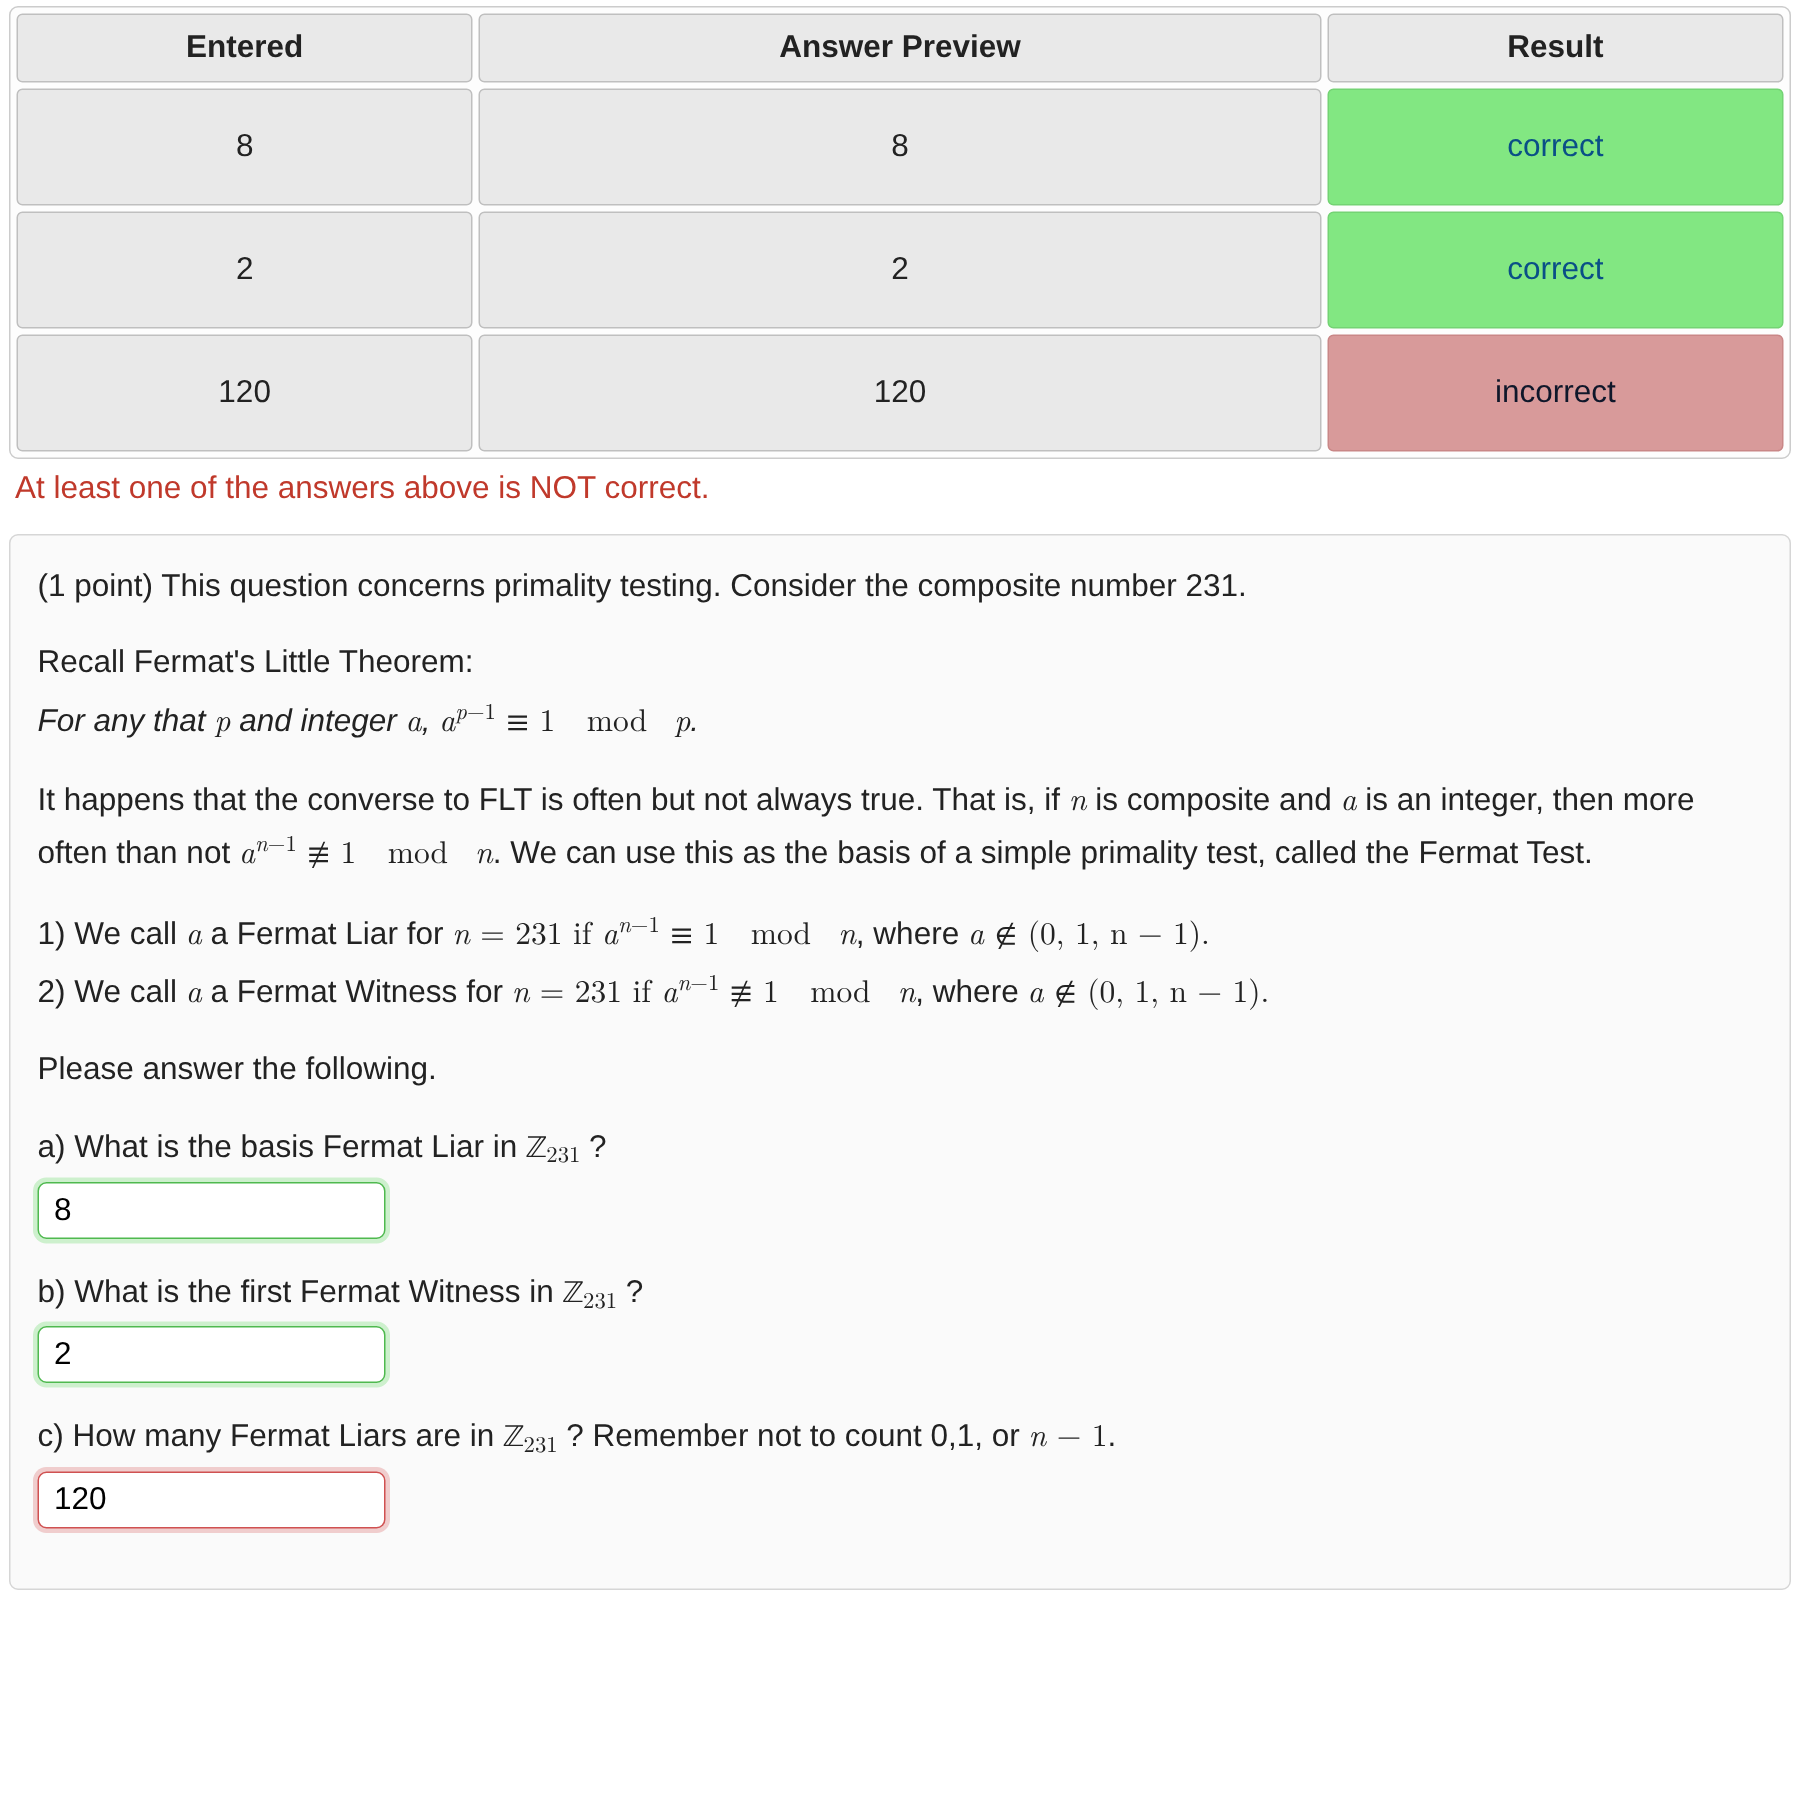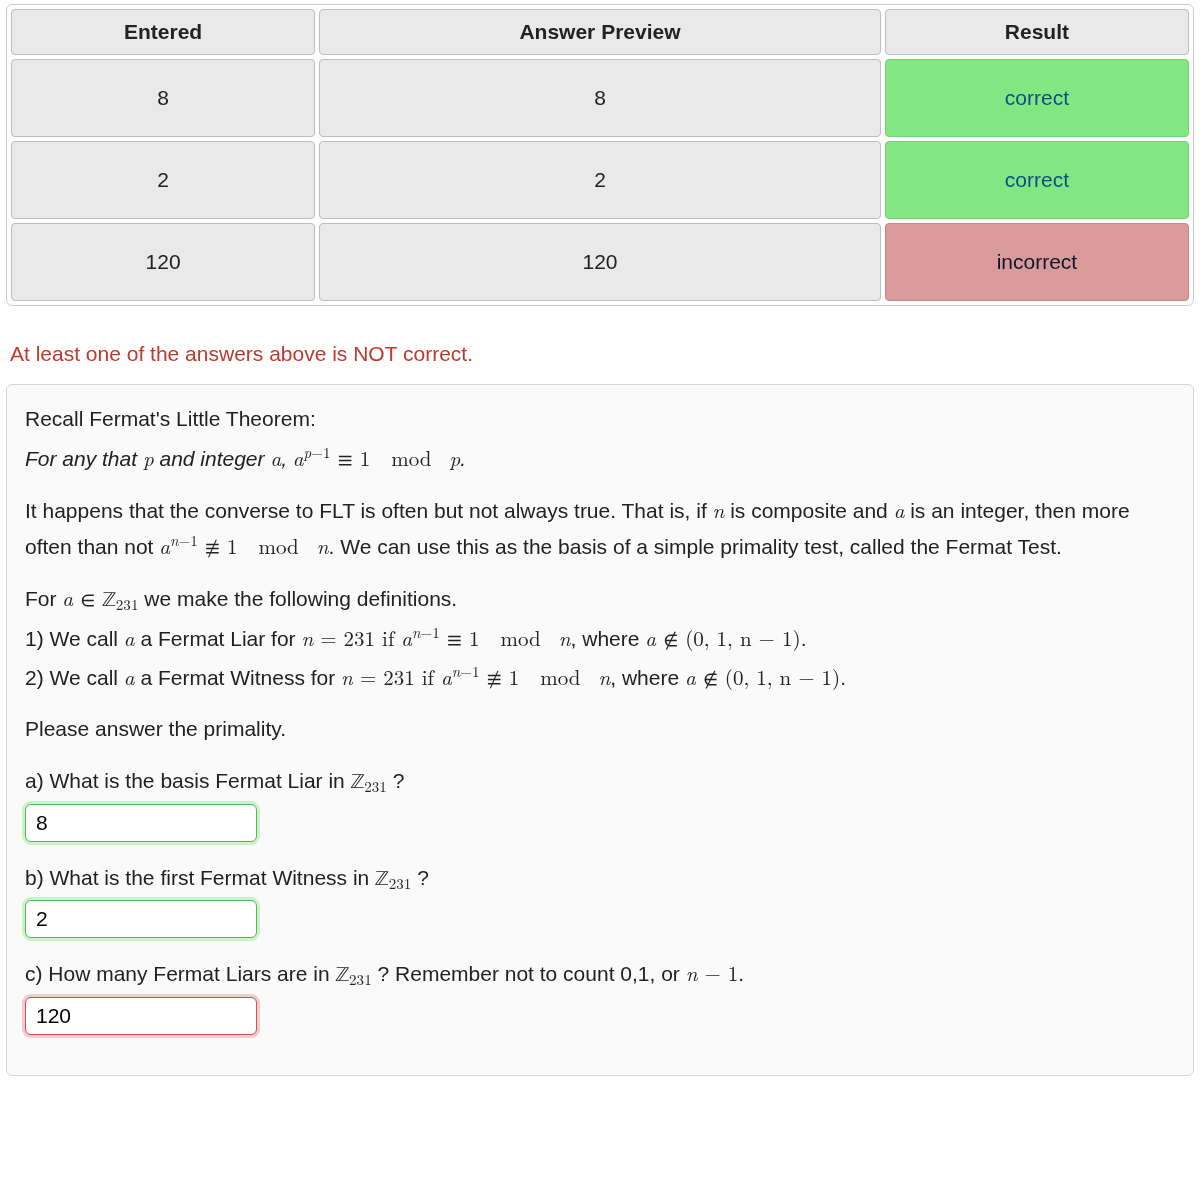--- a/index.html
+++ b/index.html
@@ -49,21 +49,21 @@
     color: #0f172a;
     border-color: #c98787;
   }
   table.results col.c1 { width: 26%; }
   table.results col.c2 { width: 48%; }
   table.results col.c3 { width: 26%; }
 
   .warning {
     color: #c0392b;
     font-size: 21px;
-    margin: 36px 4px 18px 4px;
+    margin: 8px 4px 18px 4px;
   }
 
   .problem-box {
     border: 1px solid #d6d6d6;
     border-radius: 6px;
     background: #fafafa;
     padding: 18px 18px 22px 18px;
     line-height: 1.55;
     font-size: 21px;
   }
@@ -132,41 +132,41 @@
         <td>120</td>
         <td class="res-incorrect">incorrect</td>
       </tr>
     </tbody>
   </table>
 
   <div class="warning">At least one of the answers above is NOT correct.</div>
 
   <div class="problem-box">
 
+    <p>
+      <span>(1 point) </span><span>This question concerns primality testing. Consider the composite number 231.</span>
+    </p>
 
     <p class="tight">Recall Fermat's Little Theorem:</p>
     <p class="tight-last">
       <i><span>For any that </span><span class="mvar">p</span><span> and integer </span><span class="mvar">a</span><span>, </span></i><span class="mvar">a</span><sup><span class="mvar">p</span><span class="mup">−1</span></sup><span class="mup"> ≡ 1&nbsp;&nbsp;mod&nbsp;</span><span class="mvar"> p</span><i>.</i>
     </p>
 
     <p>
       <span>It happens that the converse to FLT is often but not always true. That is, if </span><span class="mvar">n</span><span> is composite and </span><span class="mvar">a</span><span> is an integer, then more often than not </span><span class="mvar">a</span><sup><span class="mvar">n</span><span class="mup">−1</span></sup><span class="mup"> ≢ 1&nbsp;&nbsp;mod&nbsp;</span><span class="mvar"> n</span><span>. We can use this as the basis of a simple primality test, called the Fermat Test.</span>
     </p>
 
     <p class="tight">
-      <span>For </span><span class="mvar">a</span><span class="mup"> ∈ </span><span class="dsz">ℤ</span><span class="subn mup">231</span><span> we make the following definitions.</span>
-    </p>
-    <p class="tight">
       <span>1) We call </span><span class="mvar">a</span><span> a Fermat Liar for </span><span class="mvar">n</span><span class="mup"> = 231 if </span><span class="mvar">a</span><sup><span class="mvar">n</span><span class="mup">−1</span></sup><span class="mup"> ≡ 1&nbsp;&nbsp;mod&nbsp;</span><span class="mvar"> n</span><span>, where </span><span class="mvar">a</span><span class="mup"> ∉ </span><span class="mup">(0, 1, n − 1)</span><span class="mup">.</span>
     </p>
     <p class="tight-last">
       <span>2) We call </span><span class="mvar">a</span><span> a Fermat Witness for </span><span class="mvar">n</span><span class="mup"> = 231 if </span><span class="mvar">a</span><sup><span class="mvar">n</span><span class="mup">−1</span></sup><span class="mup"> ≢ 1&nbsp;&nbsp;mod&nbsp;</span><span class="mvar"> n</span><span>, where </span><span class="mvar">a</span><span class="mup"> ∉ </span><span class="mup">(0, 1, n − 1)</span><span class="mup">.</span>
     </p>
 
-    <p>Please answer the primality.</p>
+    <p>Please answer the following.</p>
 
     <p class="tight">
       <span>a) What is the basis Fermat Liar in </span><span class="dsz">ℤ</span><span class="subn mup">231</span><span> ?</span>
     </p>
     <input class="ans good" type="text" value="8" style="">
 
     <p class="tight">
       <span>b) What is the first Fermat Witness in </span><span class="dsz">ℤ</span><span class="subn mup">231</span><span> ?</span>
     </p>
     <input class="ans good" type="text" value="2" style="">

